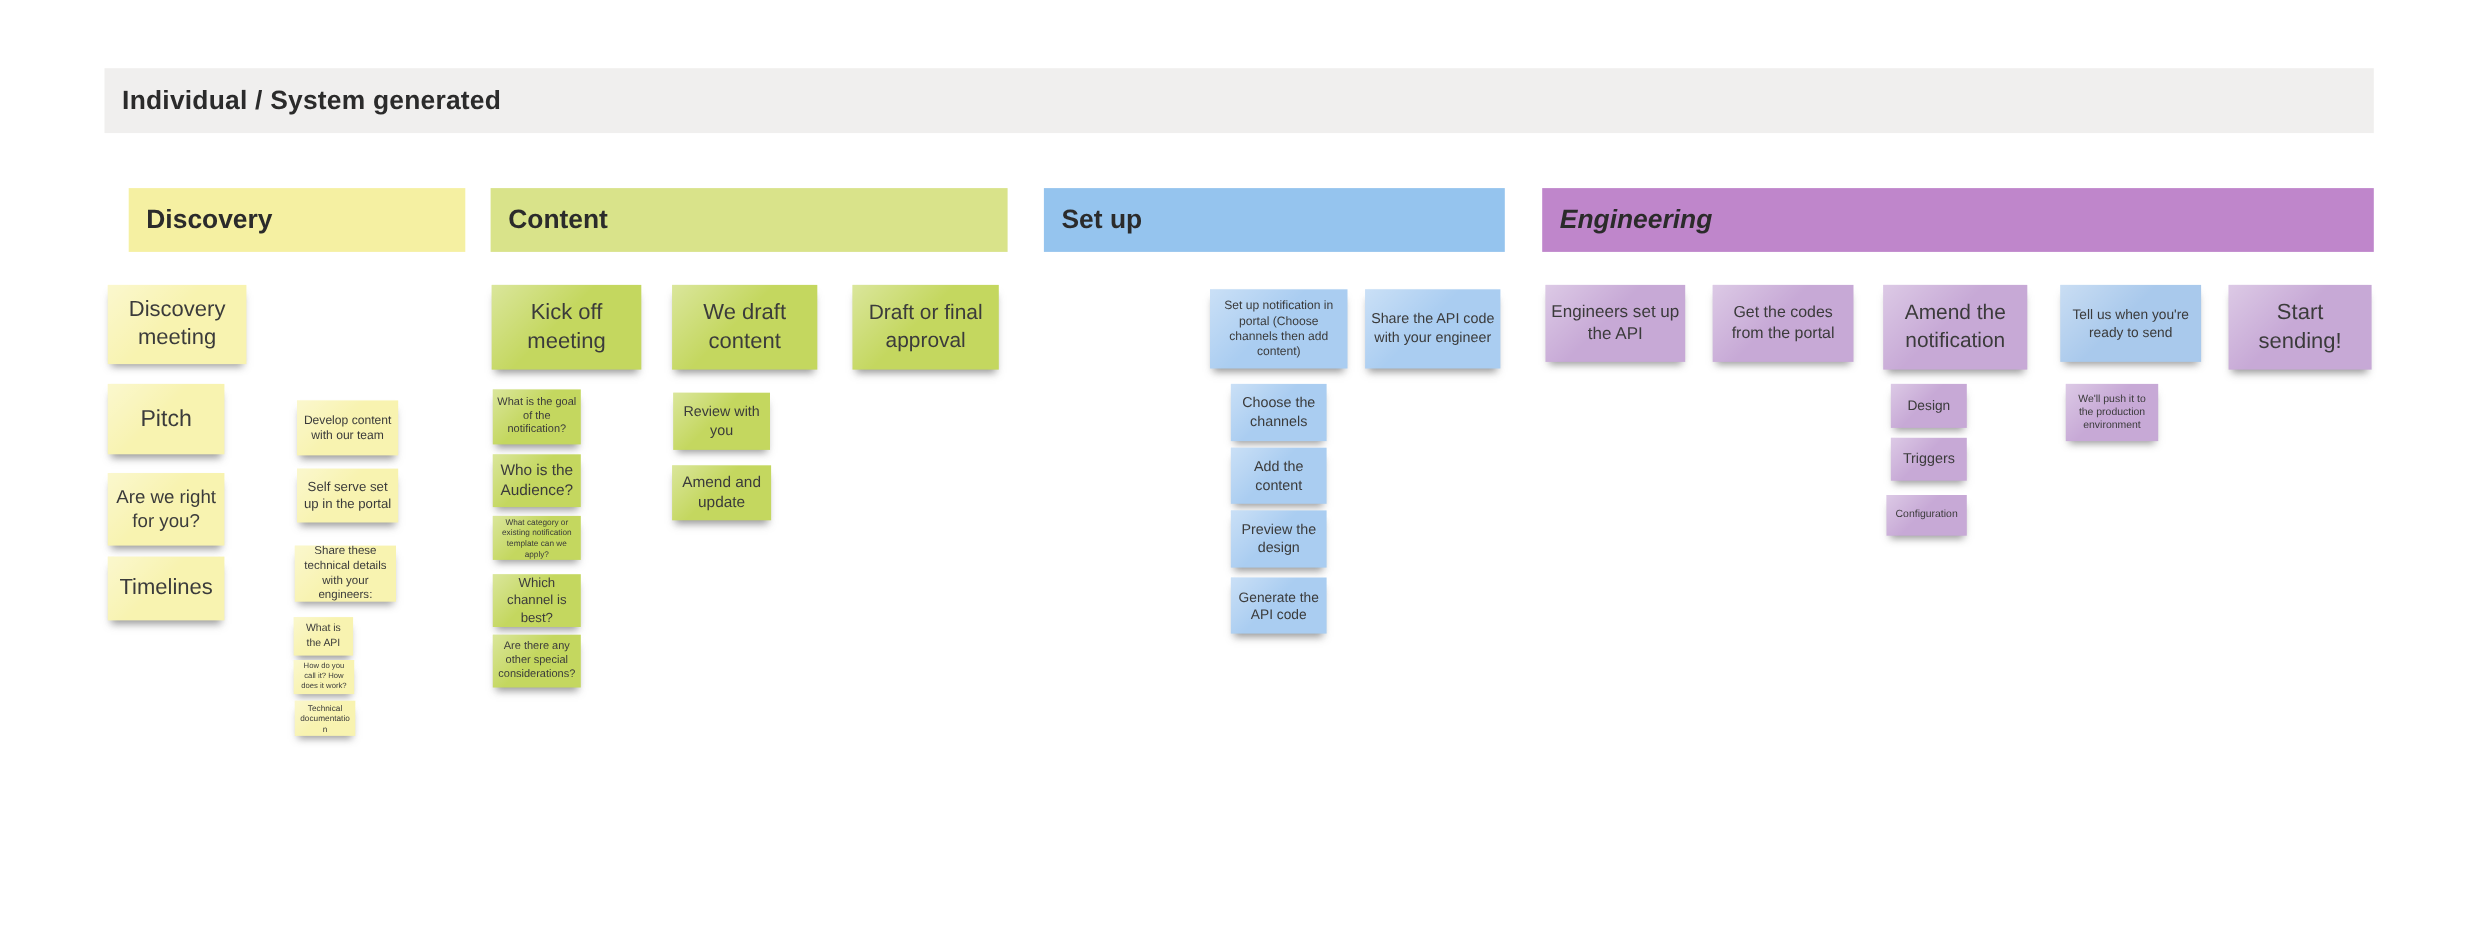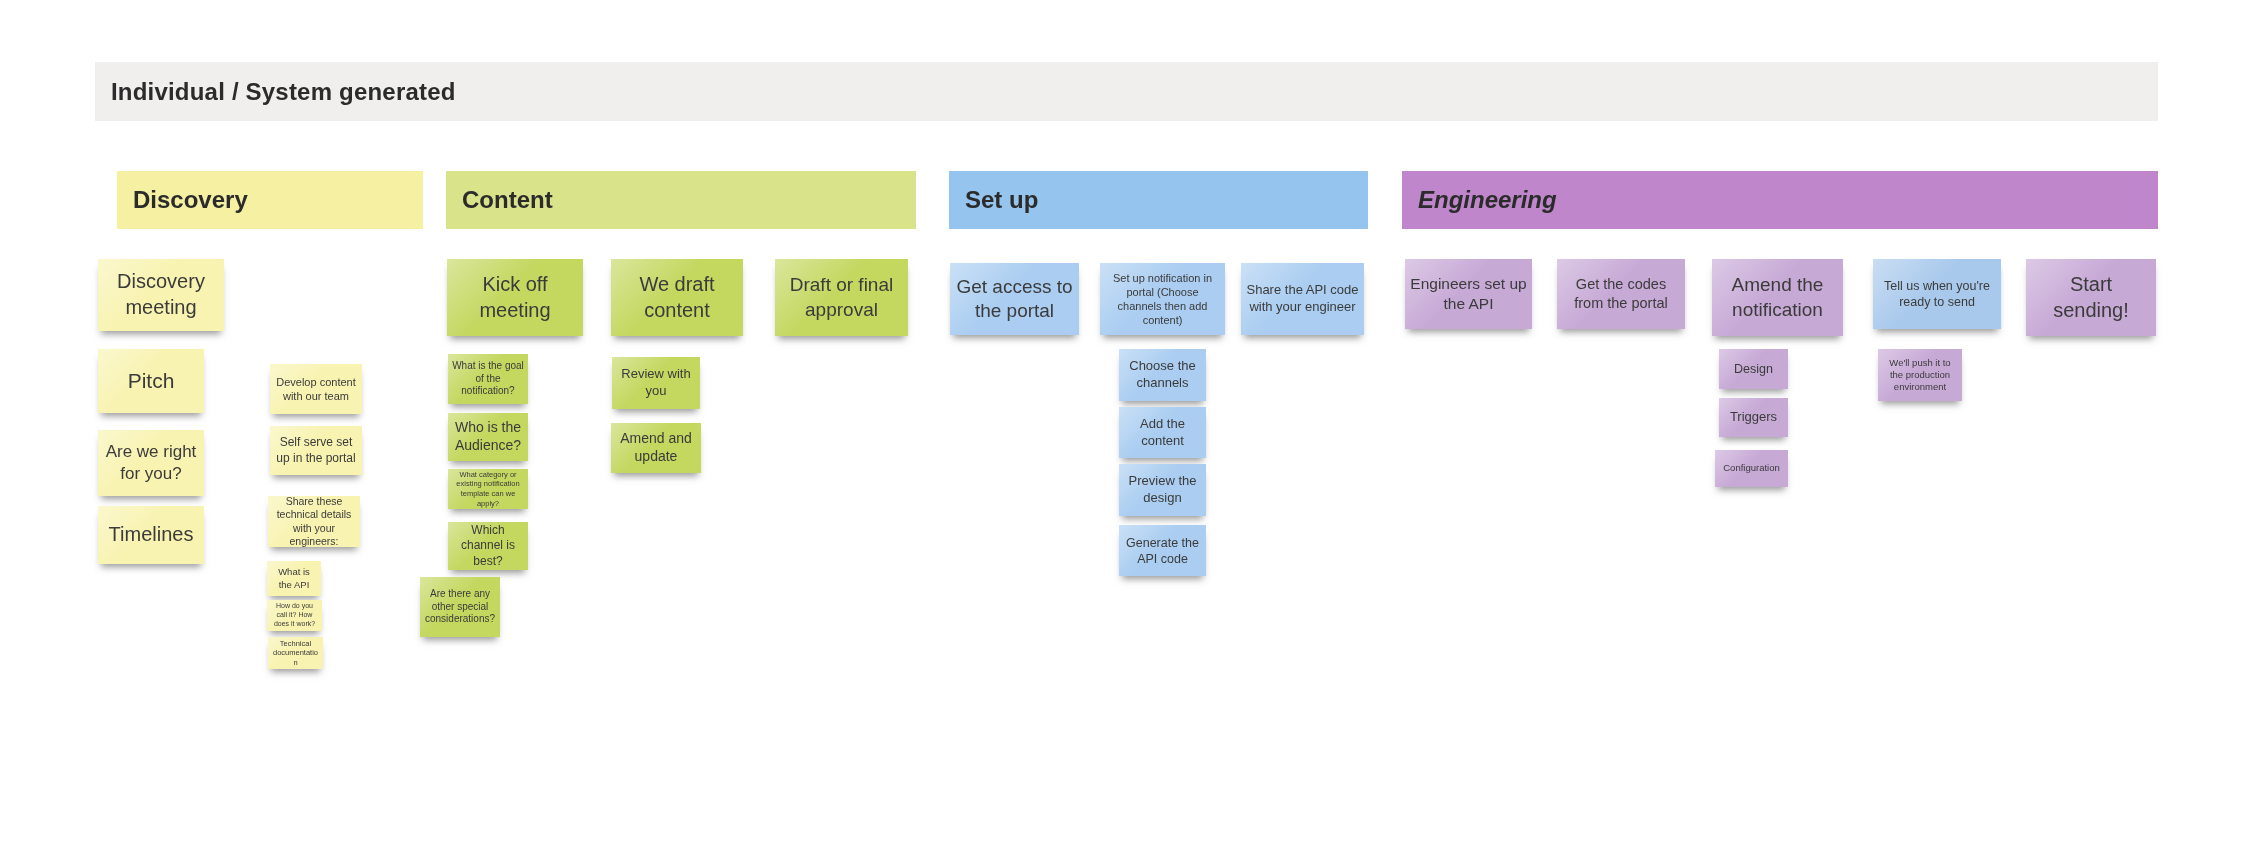--- a/index.html
+++ b/index.html
@@ -91,29 +91,28 @@
   <div class="sticky n-yellow" style="left:268px;top:496px;width:92px;height:51px;font-size:10.5px">Share these technical details with your engineers:</div>
   <div class="sticky n-yellow" style="left:267px;top:561px;width:54px;height:35px;font-size:9.5px">What is the API</div>
   <div class="sticky n-yellow" style="left:267px;top:600px;width:55px;height:31px;font-size:7px">How do you call it? How does it work?</div>
   <div class="sticky n-yellow" style="left:268px;top:637px;width:55px;height:32px;font-size:7.5px">Technical documentation</div>
 
   <div class="sticky n-green" style="left:447px;top:259px;width:136px;height:77px;font-size:20px">Kick off meeting</div>
   <div class="sticky n-green" style="left:448px;top:354px;width:80px;height:50px;font-size:10px">What is the goal of the notification?</div>
   <div class="sticky n-green" style="left:448px;top:413px;width:80px;height:48px;font-size:14px">Who is the Audience?</div>
   <div class="sticky n-green" style="left:448px;top:469px;width:80px;height:40px;font-size:7.5px">What category or existing notification template can we apply?</div>
   <div class="sticky n-green" style="left:448px;top:522px;width:80px;height:48px;font-size:12px">Which channel is best?</div>
-  <div class="sticky n-green" style="left:420px;top:577px;width:80px;height:60px;font-size:10px">Are there any other special considerations?</div>
+  <div class="sticky n-green" style="left:448px;top:577px;width:80px;height:48px;font-size:10px">Are there any other special considerations?</div>
 
   <div class="sticky n-green" style="left:611px;top:259px;width:132px;height:77px;font-size:20px">We draft content</div>
   <div class="sticky n-green" style="left:612px;top:357px;width:88px;height:52px;font-size:13px">Review with you</div>
   <div class="sticky n-green" style="left:611px;top:423px;width:90px;height:50px;font-size:14px">Amend and update</div>
 
   <div class="sticky n-green" style="left:775px;top:259px;width:133px;height:77px;font-size:19px">Draft or final approval</div>
 
-  <div class="sticky n-blue" style="left:950px;top:263px;width:129px;height:72px;font-size:19px">Get access to the portal</div>
 
   <div class="sticky n-blue" style="left:1100px;top:263px;width:125px;height:72px;font-size:11px">Set up notification in portal (Choose channels then add content)</div>
   <div class="sticky n-blue" style="left:1119px;top:349px;width:87px;height:52px;font-size:13px">Choose the channels</div>
   <div class="sticky n-blue" style="left:1119px;top:407px;width:87px;height:51px;font-size:13px">Add the content</div>
   <div class="sticky n-blue" style="left:1119px;top:464px;width:87px;height:52px;font-size:13px">Preview the design</div>
   <div class="sticky n-blue" style="left:1119px;top:525px;width:87px;height:51px;font-size:12.5px">Generate the API code</div>
 
   <div class="sticky n-blue" style="left:1241px;top:263px;width:123px;height:72px;font-size:13px">Share the API code with your engineer</div>
 
   <div class="sticky n-purple" style="left:1405px;top:259px;width:127px;height:70px;font-size:15.5px">Engineers set up the API</div>

